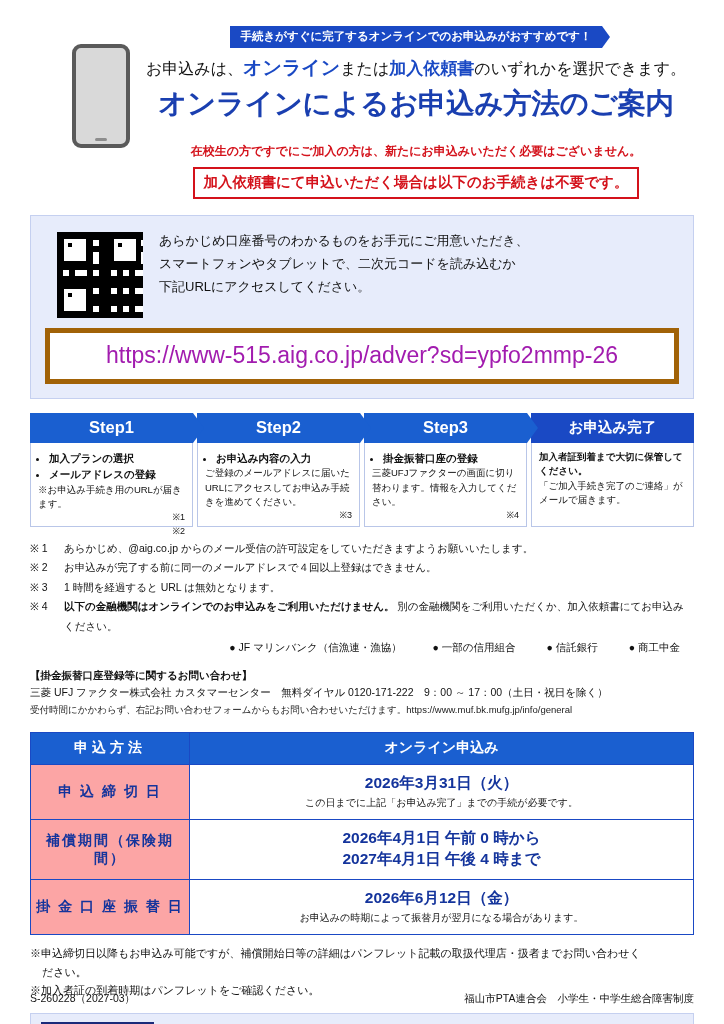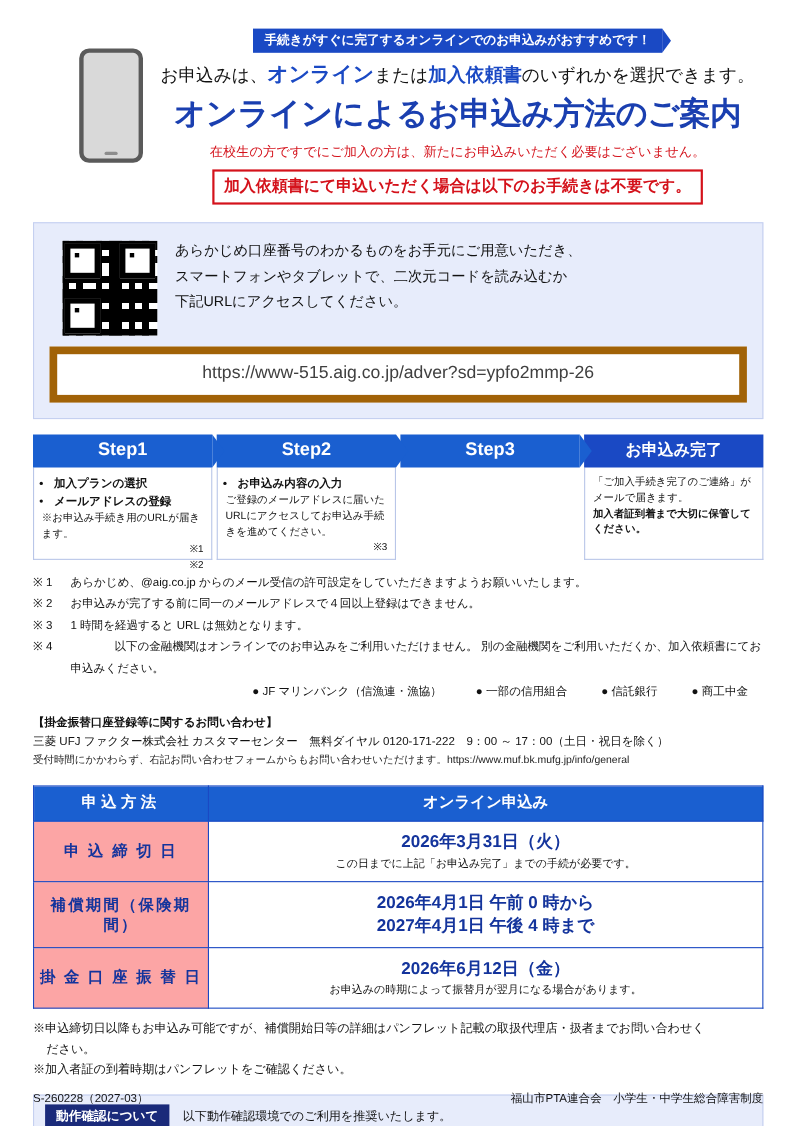--- a/index.html
+++ b/index.html
@@ -86,22 +86,22 @@
   .title {
     font-size: 28.5px;
     font-weight: bold;
     color: #1a3fb0;
     margin-top: 4px;
     letter-spacing: -0.3px;
   }
   .red-sm {
     color: #d4121b;
     font-size: 12px;
-    font-weight: normal;
-    margin-top: 7px;
+    font-weight: bold;
+    margin-top: 20px;
   }
   .red-box {
     display: inline-block;
     border: 2px solid #d4121b;
     color: #d4121b;
     font-size: 14.5px;
     font-weight: bold;
     padding: 4px 9px 5px 9px;
     margin-top: 7px;
   }
@@ -136,26 +136,26 @@
   .qr .fp.bl { left:2px; bottom:2px; }
   .panel-lead {
     font-size: 13px;
     line-height: 1.75;
     color: #111;
     padding-top: 2px;
   }
   .url-box {
     margin-top: 10px;
     background: #ffffff;
-    border: 7px solid #a16207;
-    text-align: center;
-    font-size: 16px;
+    border: 5px solid #a16207;
+    text-align: center;
+    font-size: 23px;
     padding: 9px 4px 10px 4px;
     letter-spacing: 0px;
-    color: #404040;
+    color: #a21caf;
   }
 
   
   .steps {
     display: flex;
     margin-top: 14px;
     gap: 4px;
   }
   .step {
     flex: 1 1 0;
@@ -200,21 +200,21 @@
 
   
   .notes {
     margin-top: 12px;
     font-size: 10.5px;
     line-height: 1.85;
     color: #111;
   }
   .notes .row { display: flex; }
   .notes .mk { width: 34px; flex: 0 0 auto; }
-  .notes .bold { font-weight: normal; margin-left: 40px; }
+  .notes .bold { font-weight: bold; }
   .banks {
     text-align: right;
     font-size: 10.5px;
     margin-top: 2px;
   }
   .banks span { margin: 0 14px; }
   .contact {
     margin-top: 9px;
     font-size: 10.5px;
     line-height: 1.7;
@@ -354,27 +354,34 @@
         <ul>
           <li>お申込み内容の入力</li>
         </ul>
         <div class="note-s">ご登録のメールアドレスに届いたURLにアクセスしてお申込み手続きを進めてください。</div>
         <div class="ref">※3</div>
       </div>
     </div>
 
     <div class="step arrow">
       <div class="step-hd">Step3</div>
+      <div class="step-bd">
+        <ul>
+          <li>掛金振替口座の登録</li>
+        </ul>
+        <div class="note-s">三菱UFJファクターの画面に切り替わります。情報を入力してください。</div>
+        <div class="ref">※4</div>
+      </div>
     </div>
 
     <div class="step last">
       <div class="step-hd">お申込み完了</div>
       <div class="step-bd">
+        <div class="note-s emph">加入者証到着まで大切に保管してください。</div>
         <div class="note-s">「ご加入手続き完了のご連絡」がメールで届きます。</div>
-        <div class="note-s emph">加入者証到着まで大切に保管してください。</div>
       </div>
     </div>
 
   </div>
 
   <div class="notes">
     <div class="row">
       <div class="mk">※ 1</div>
       <div>あらかじめ、@aig.co.jp からのメール受信の許可設定をしていただきますようお願いいたします。</div>
     </div>

